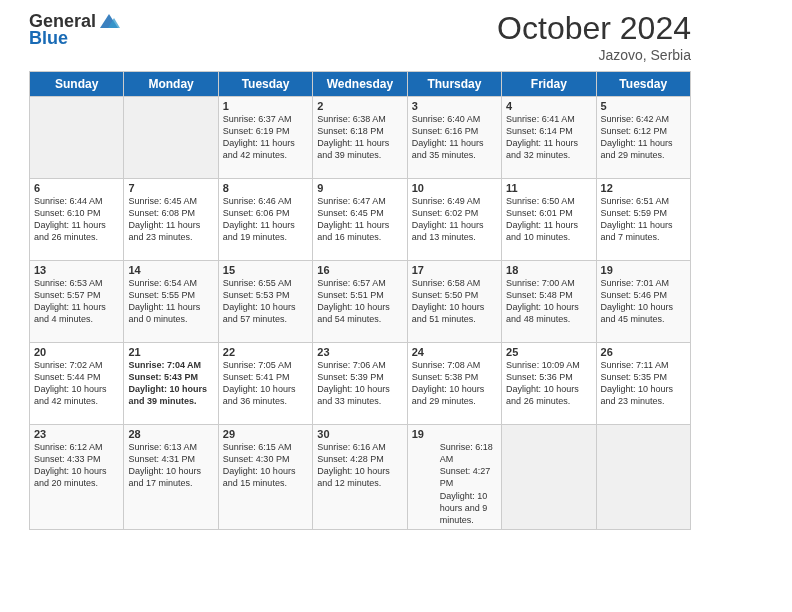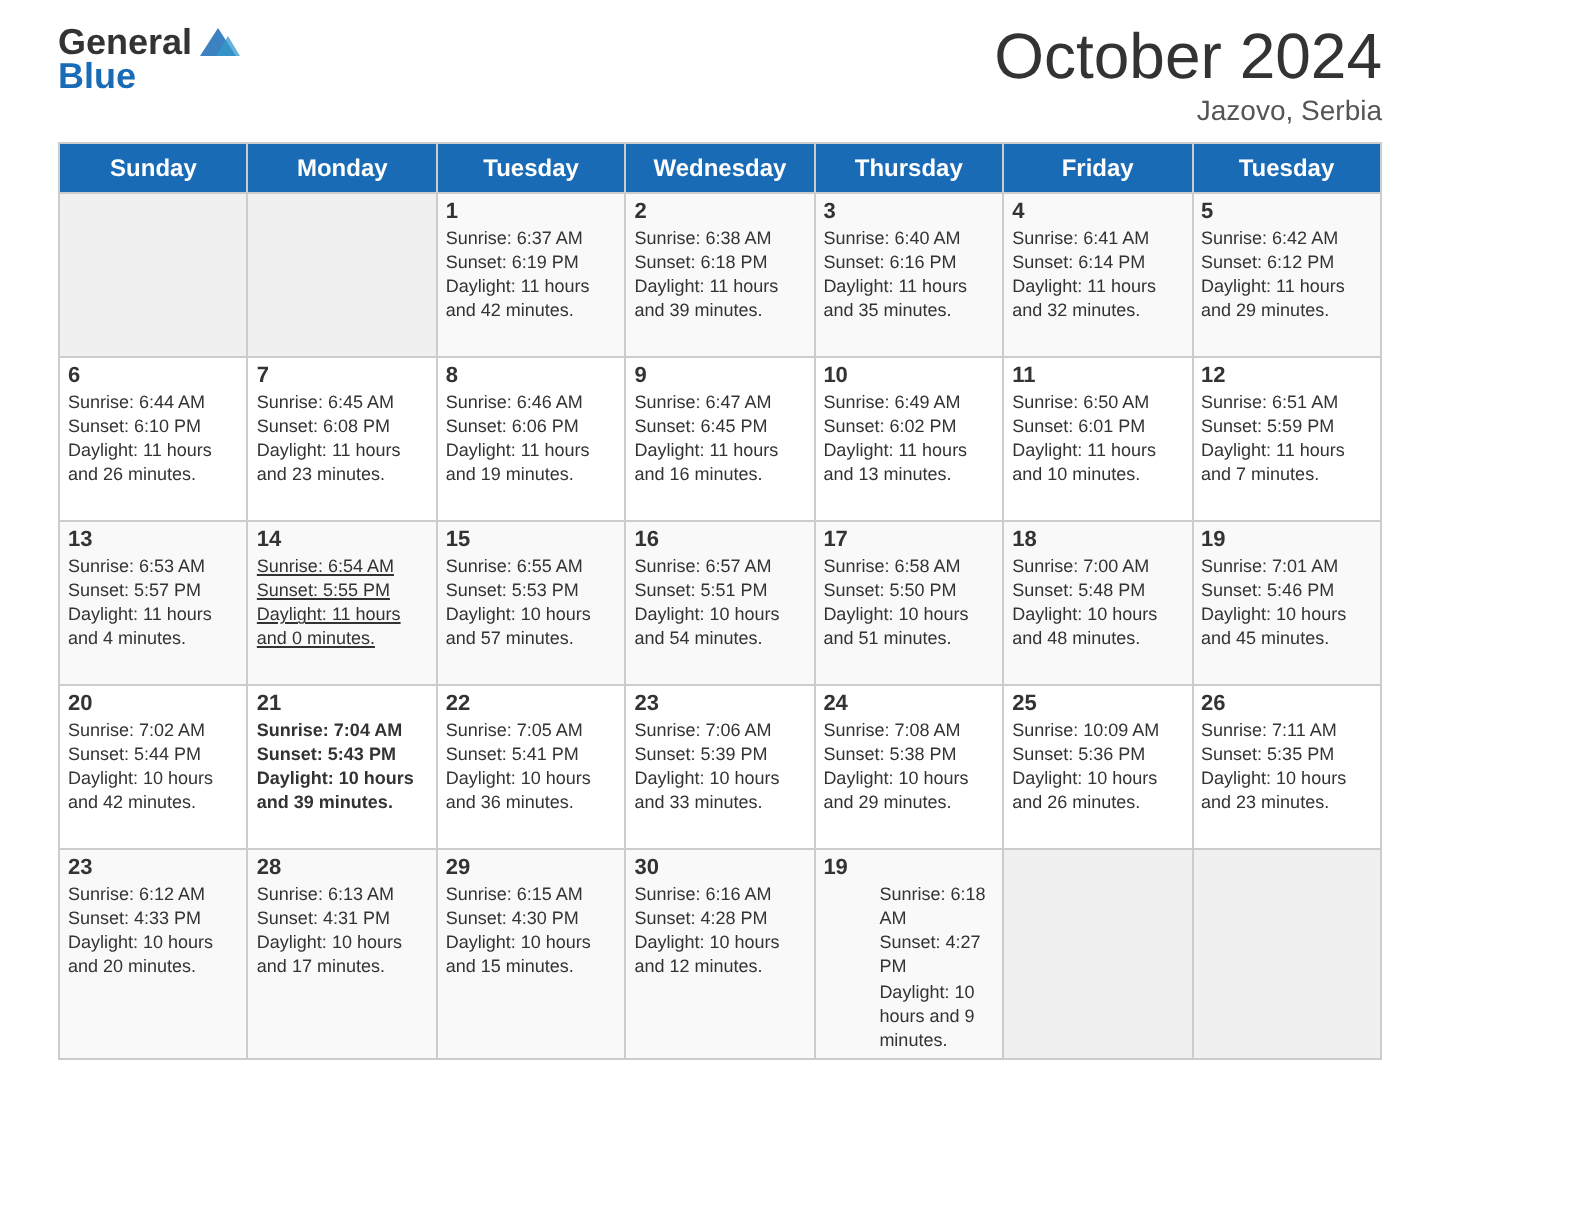--- a/index.html
+++ b/index.html
@@ -213,21 +213,21 @@
         </tr>
         <tr>
           <td>
             <span class="day-num">13</span>
             <div class="day-info" style="white-space: pre-line;">Sunrise: 6:53 AM
 Sunset: 5:57 PM
 Daylight: 11 hours and 4 minutes.</div>
           </td>
           <td>
             <span class="day-num">14</span>
-            <div class="day-info" style="white-space: pre-line; text-decoration: underline;">Sunrise: 6:54 AM
+            <div class="day-info" style="white-space: pre-line;">Sunrise: 6:54 AM
 Sunset: 5:55 PM
 Daylight: 11 hours and 0 minutes.</div>
           </td>
           <td>
             <span class="day-num">15</span>
             <div class="day-info" style="white-space: pre-line;">Sunrise: 6:55 AM
 Sunset: 5:53 PM
 Daylight: 10 hours and 57 minutes.</div>
           </td>
           <td>

